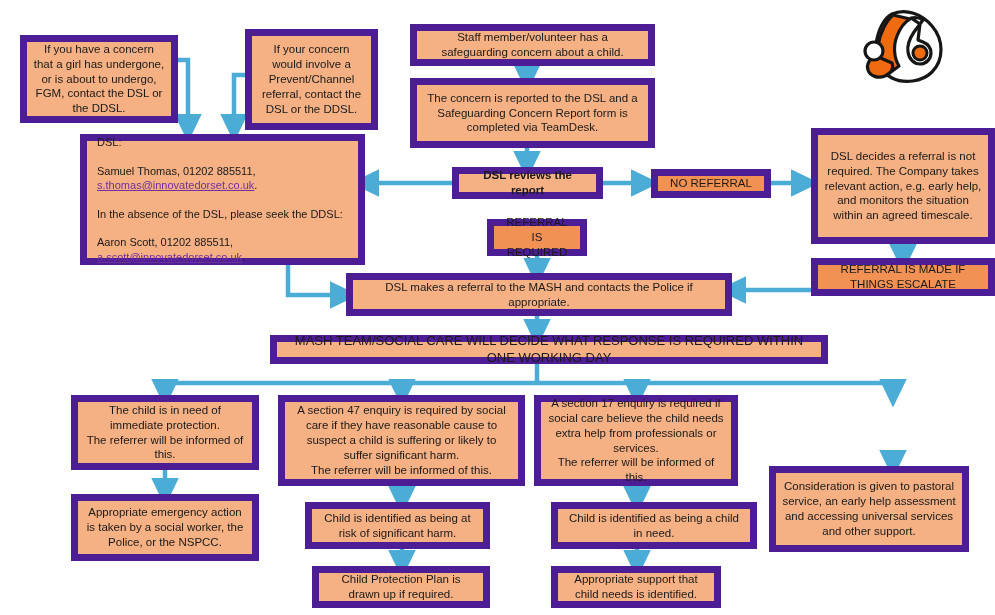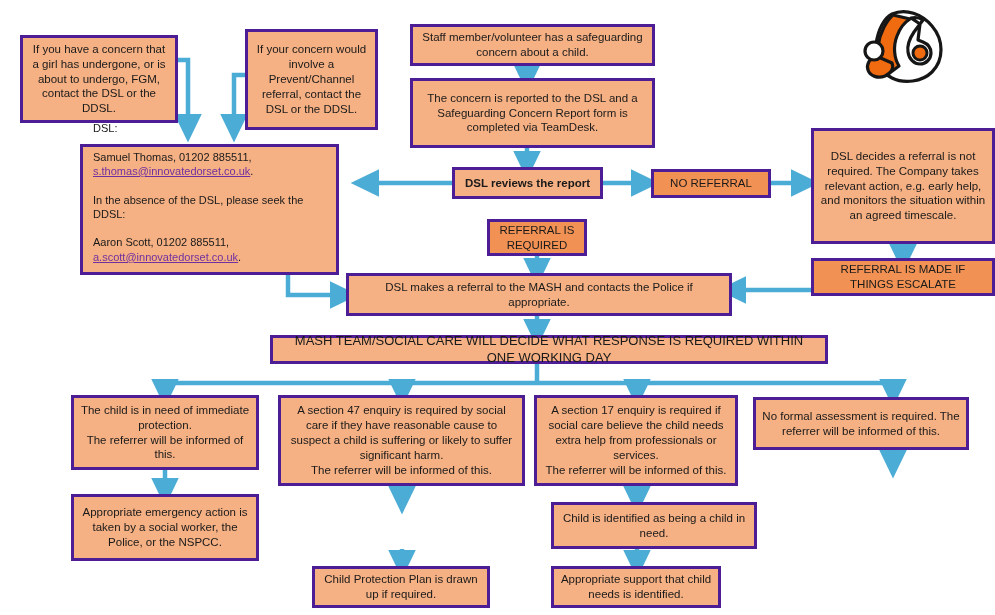--- a/index.html
+++ b/index.html
@@ -1,21 +1,21 @@
 <!DOCTYPE html>
 <html><head>
 <meta charset="utf-8">
 <style>
   html,body{margin:0;padding:0;background:#ffffff;}
   body{width:995px;height:615px;position:relative;overflow:hidden;
        font-family:"Liberation Sans","DejaVu Sans",sans-serif;color:#1a1a1a;}
   #canvas{position:absolute;left:0;top:0;width:995px;height:615px;}
   svg.arrows{position:absolute;left:0;top:0;width:995px;height:615px;pointer-events:none;}
   .node{position:absolute;box-sizing:border-box;
-        background:#F5B083;border:3px solid #4c1d95;
+        background:#F5B083;border:7px solid #4c1d95;
         display:flex;align-items:center;justify-content:center;
         text-align:center;line-height:1.30;padding:3px 6px;}
   .node.dark{background:#F19254;align-items:center;}
   .node.bold{font-weight:bold;}
   .node .txt{width:100%;white-space:pre-line;}
   .node.left-align{justify-content:flex-start;text-align:left;}
   .node.left-align .txt{text-align:left;}
   a.mail{color:#7030A0;text-decoration:underline;}
   #logo{position:absolute;left:852px;top:6px;width:110px;height:88px;}
 </style>
@@ -80,21 +80,21 @@
   </svg>
 
   <div class="node" style="left:20px;top:35px;width:158px;height:88px;font-size:11.5px;">
     <span class="txt">If you have a concern that a girl has undergone, or is about to undergo, FGM, contact the DSL or the DDSL.</span>
   </div>
 
   <div class="node" style="left:245px;top:29px;width:133px;height:101px;font-size:11.5px;">
     <span class="txt">If your concern would involve a Prevent/Channel referral, contact the DSL or the DDSL.</span>
   </div>
 
-  <div class="node left-align" style="left:80px;top:144px;width:259px;height:131px;font-size:11px;padding:8px 10px;align-items:flex-end;">
+  <div class="node left-align" style="left:80px;top:134px;width:285px;height:131px;font-size:11px;padding:8px 10px;align-items:center;">
     <span class="txt" style="white-space:normal;">
       <span>DSL:</span><br><br>
       <span>Samuel Thomas, 01202  885511,</span><br>
       <a class="mail" href="#">s.thomas@innovatedorset.co.uk</a><span>.</span><br><br>
       <span>In the absence of the DSL, please seek the DDSL:</span><br><br>
       <span>Aaron Scott, 01202 885511,</span><br>
       <a class="mail" href="#">a.scott@innovatedorset.co.uk</a><span>.</span>
     </span>
   </div>
 
@@ -143,42 +143,45 @@
 
   <div class="node" style="left:71px;top:494px;width:188px;height:67px;font-size:11.5px;">
     <span class="txt">Appropriate emergency action is taken by a social worker, the Police, or the NSPCC.</span>
   </div>
 
   <div class="node" style="left:278px;top:395px;width:247px;height:91px;font-size:11.5px;">
     <span class="txt">A section 47 enquiry is required by social care if they have reasonable cause to suspect a child is suffering or likely to suffer significant harm.
 The referrer will be informed of this.</span>
   </div>
 
+  <div class="node" style="left:305px;top:502px;width:185px;height:47px;font-size:11.5px;">
+    <span class="txt">Child is identified as being at risk of significant harm.</span>
+  </div>
 
   <div class="node" style="left:312px;top:566px;width:178px;height:42px;font-size:11.5px;">
     <span class="txt">Child Protection Plan is drawn up if required.</span>
   </div>
 
   <div class="node" style="left:534px;top:395px;width:204px;height:91px;font-size:11.5px;">
     <span class="txt">A section 17 enquiry is required if social care believe the child needs extra help from professionals or services.
 The referrer will be informed of this.</span>
   </div>
 
   <div class="node" style="left:551px;top:502px;width:206px;height:47px;font-size:11.5px;">
     <span class="txt">Child is identified as being a child in need.</span>
   </div>
 
   <div class="node" style="left:551px;top:566px;width:170px;height:42px;font-size:11.5px;">
     <span class="txt">Appropriate support that child needs is identified.</span>
   </div>
 
-  <div class="node" style="left:753px;top:397px;width:216px;height:53px;font-size:11.5px;">
-    <span class="txt">No formal assessment is required. The referrer will be informed of this.</span>
+
+  <div class="node" style="left:769px;top:466px;width:200px;height:86px;font-size:11.5px;">
+    <span class="txt">Consideration is given to pastoral service, an early help assessment and accessing universal services and other support.</span>
   </div>
-
 
   <div id="logo">
     <svg viewBox="0 0 110 88" xmlns="http://www.w3.org/2000/svg">
       <g>
         <path d="M40,8 C54,2 70,8 80,20 C92,34 92,54 80,66 C70,76 52,78 40,72
                  C28,66 22,52 24,38 C26,24 32,12 40,8 Z" fill="#ffffff" stroke="#161616" stroke-width="3.2"></path>
         <path d="M41,9 C35,14 28,26 26,40 C24,52 28,62 35,69
                  L47,60 C42,52 41,40 45,30 C48,22 53,16 58,13 Z" fill="#F06A0F" stroke="#161616" stroke-width="3.2" stroke-linejoin="round"></path>
         <path d="M59,12 C63,11 68,12 71,14 L62,26 C58,32 55,40 56,46
                  C57,53 62,58 68,58 C74,58 79,53 79,47 C79,42 76,38 71,36

